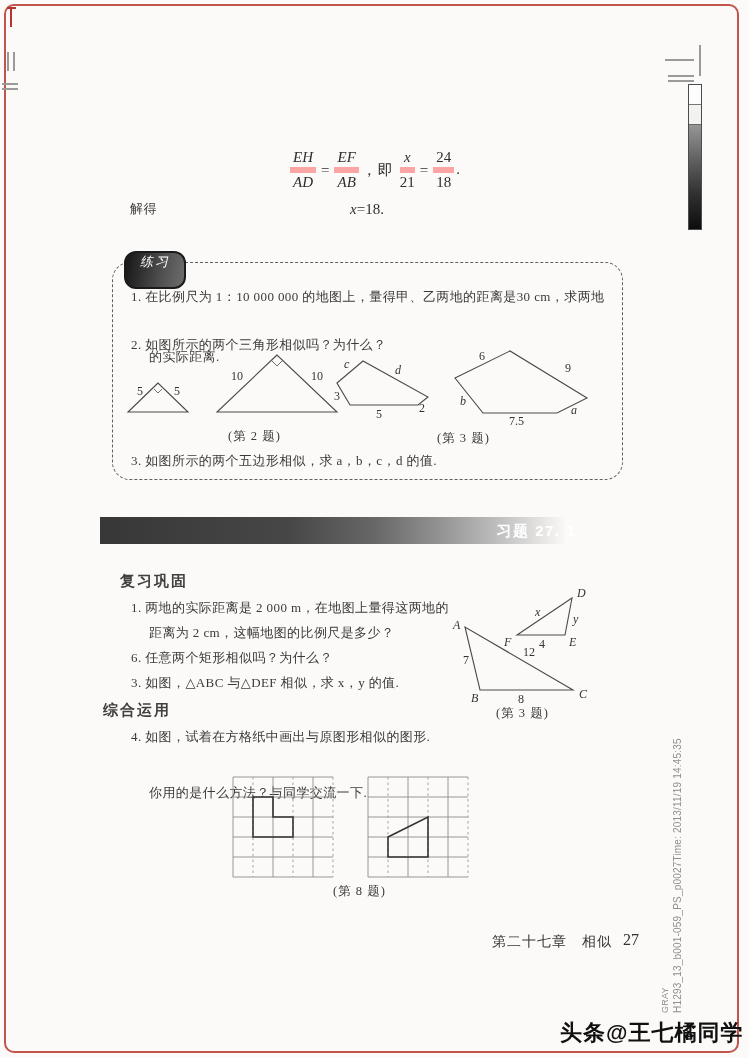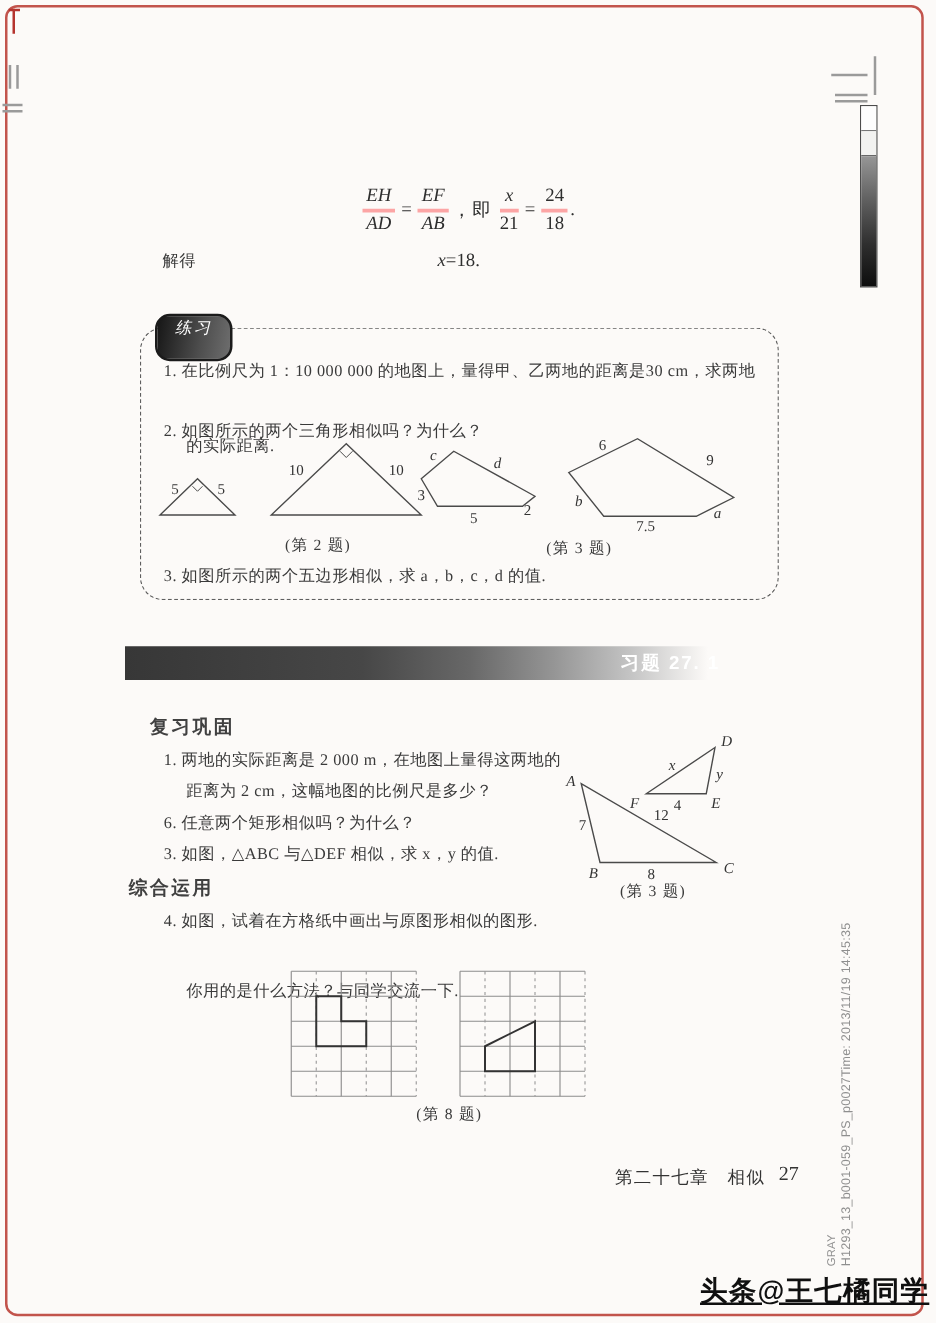--- a/index.html
+++ b/index.html
@@ -16,21 +16,21 @@
   .it{font-style:italic;}
   
   .page-border{
     left:4px;top:4px;width:735px;height:1049px;
     border:2px solid #c2544c;border-radius:10px;box-sizing:border-box;
     pointer-events:none;
   }
   
   .formula{font-size:15px;color:#2e2e2e;white-space:nowrap;}
   .frac{display:inline-block;text-align:center;vertical-align:middle;margin:0 2px;line-height:1.15;}
-  .fn{display:block;border-bottom:3px solid #fca5a5;padding:0 3px 1px;}
+  .fn{display:block;border-bottom:6px solid #fca5a5;padding:0 3px 1px;}
   .fd{display:block;padding-top:1px;}
   .feq{display:inline-block;margin:0 3px;vertical-align:middle;}
   .fmid{display:inline-block;margin:0 4px 0 1px;vertical-align:middle;letter-spacing:1px;}
   
   .practice-box{
     left:112px;top:262px;width:511px;height:218px;
     border:1.6px dashed #5f5f5f;border-radius:18px;box-sizing:border-box;
   }
   .practice-badge{
     left:124px;top:251px;width:62px;height:38px;
@@ -56,21 +56,21 @@
   svg .gshape{fill:none;stroke:#333;stroke-width:1.6;}
   .mark{background:#9a9a9a;}
   .redmark{background:#b5342e;}
   .vert-print{
     transform:rotate(-90deg);transform-origin:0 0;white-space:nowrap;
     font-family:"Liberation Sans","DejaVu Sans",sans-serif;
     font-size:10px;color:#8f8f8f;letter-spacing:0.2px;
   }
   .watermark{
     font-family:"Liberation Sans","DejaVu Sans",sans-serif;
-    font-weight:bold;font-size:22px;color:#101010;letter-spacing:1px;white-space:nowrap;text-decoration:underline;
+    font-weight:bold;font-size:22px;color:#101010;letter-spacing:1px;white-space:nowrap;
   }
   .strip{
     left:688px;top:84px;width:14px;height:146px;
     border:1px solid #4c4c4c;box-sizing:border-box;
     display:flex;flex-direction:column;
   }
   .strip .s1{height:19px;background:#fdfdfd;border-bottom:1px solid #777;}
   .strip .s2{height:19px;background:#f2f2f0;border-bottom:1px solid #666;}
   .strip .s3{flex:1;background:linear-gradient(#969696,#5e5e5e 35%,#2e2e2e 68%,#0d0d0d);}
 </style>

